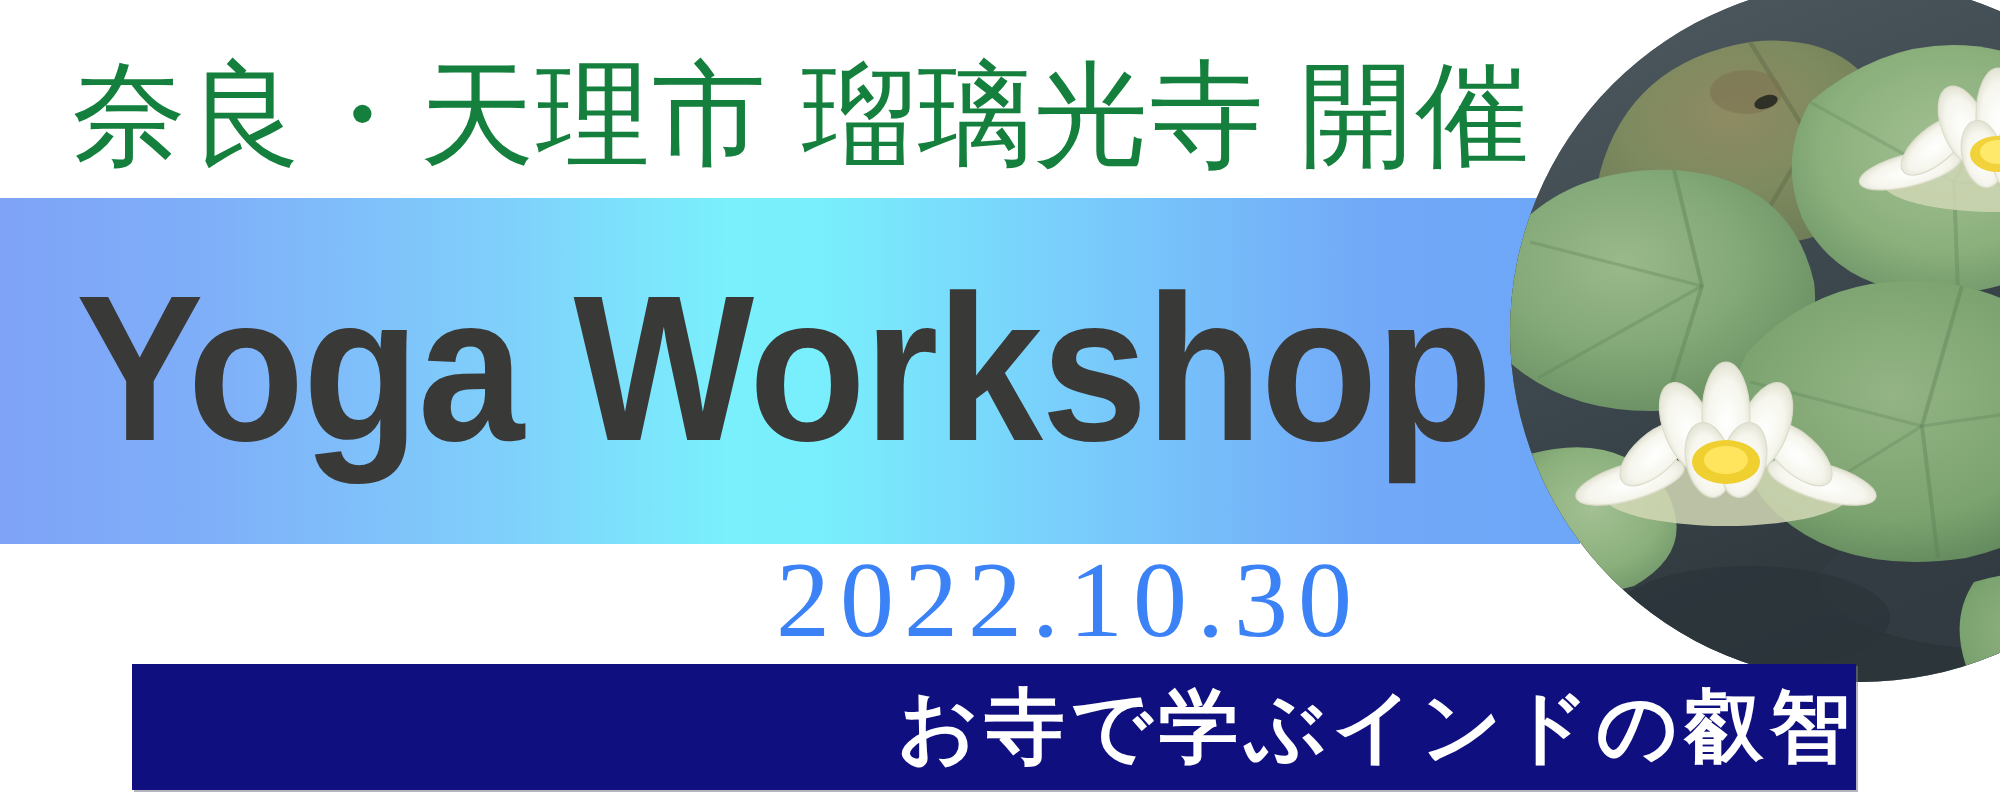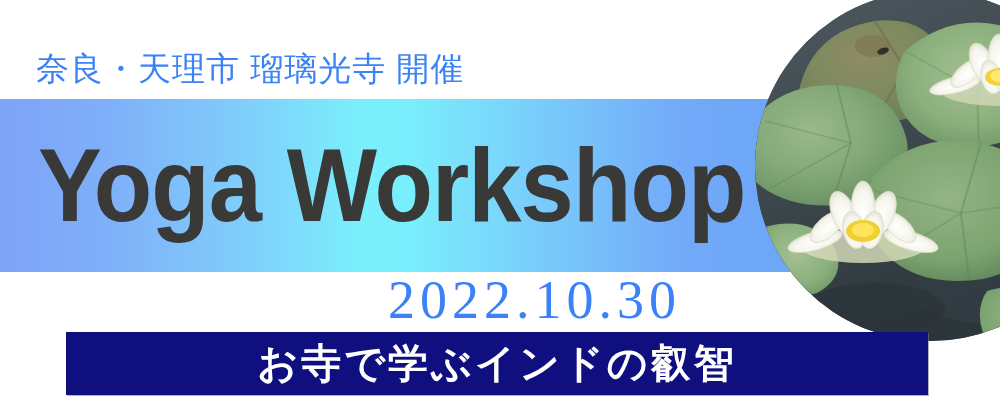--- a/index.html
+++ b/index.html
@@ -16,30 +16,30 @@
     width: 1000px;
     height: 400px;
     background: #ffffff;
     overflow: hidden;
   }
 
   
   .venue-line {
     position: absolute;
     left: 36px;
-    top: 34px;
+    top: 23px;
     width: 720px;
     height: 70px;
     display: flex;
     align-items: center;
     font-family: "Liberation Sans", "DejaVu Sans", sans-serif;
-    font-size: 33px;
+    font-size: 57px;
     font-weight: 500;
     letter-spacing: 1px;
-    color: #3b82f6;
+    color: #15803d;
     white-space: nowrap;
     z-index: 6;
   }
 
   
   .gradient-band {
     position: absolute;
     left: 0;
     top: 99px;
     width: 790px;
@@ -98,21 +98,21 @@
   .tagline-bar {
     position: absolute;
     left: 66px;
     top: 332px;
     width: 862px;
     height: 63px;
     background: #0f0f80;
     box-shadow: 1px 1px 0 rgba(120,120,140,0.55);
     display: flex;
     align-items: center;
-    justify-content: center;
+    justify-content: flex-end;
     z-index: 7;
   }
   .tagline-text {
     font-family: "Liberation Sans", "DejaVu Sans", sans-serif;
     font-size: 40px;
     font-weight: 700;
     letter-spacing: 3px;
     color: #ffffff;
     white-space: nowrap;
   }

